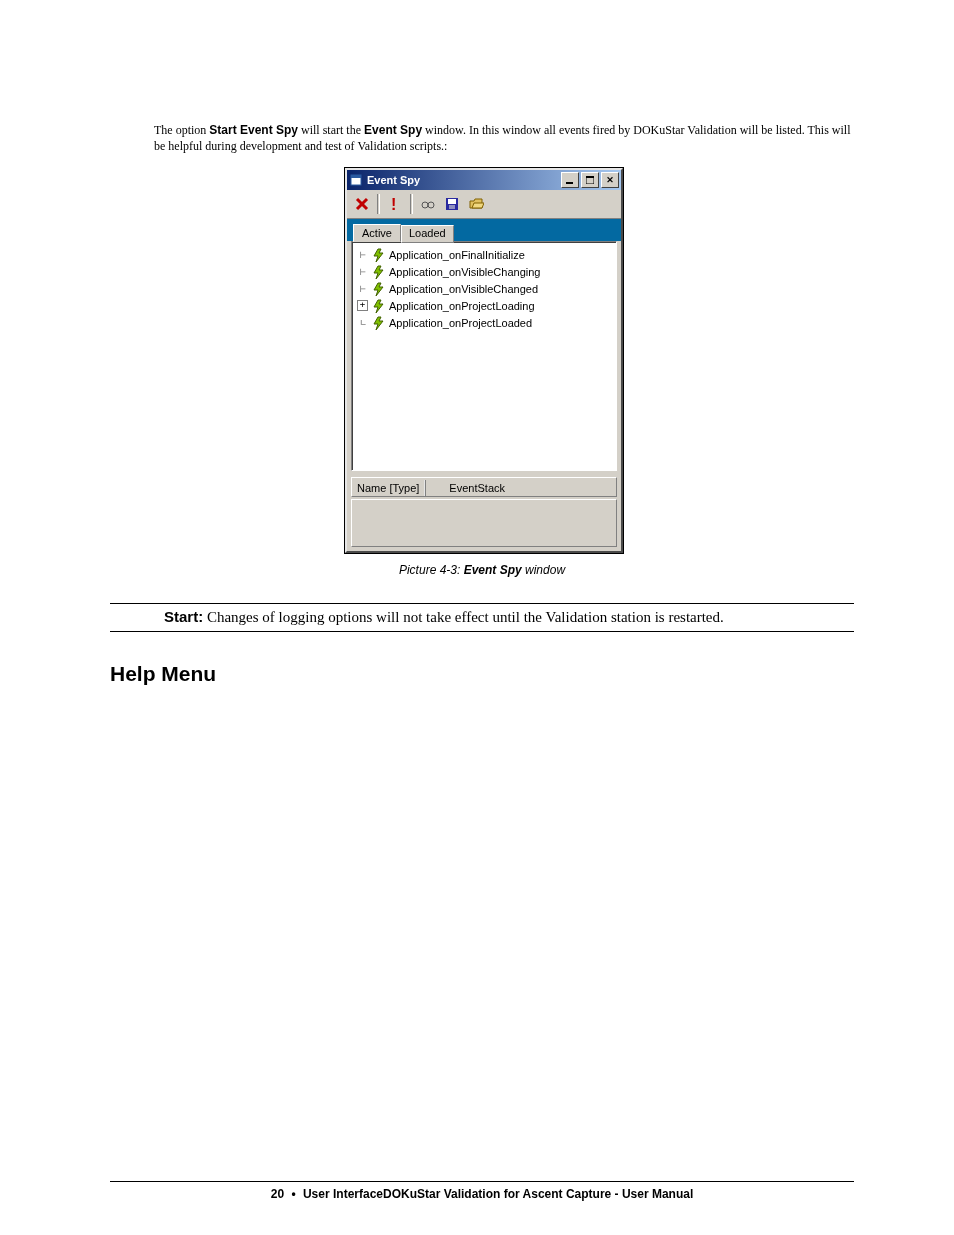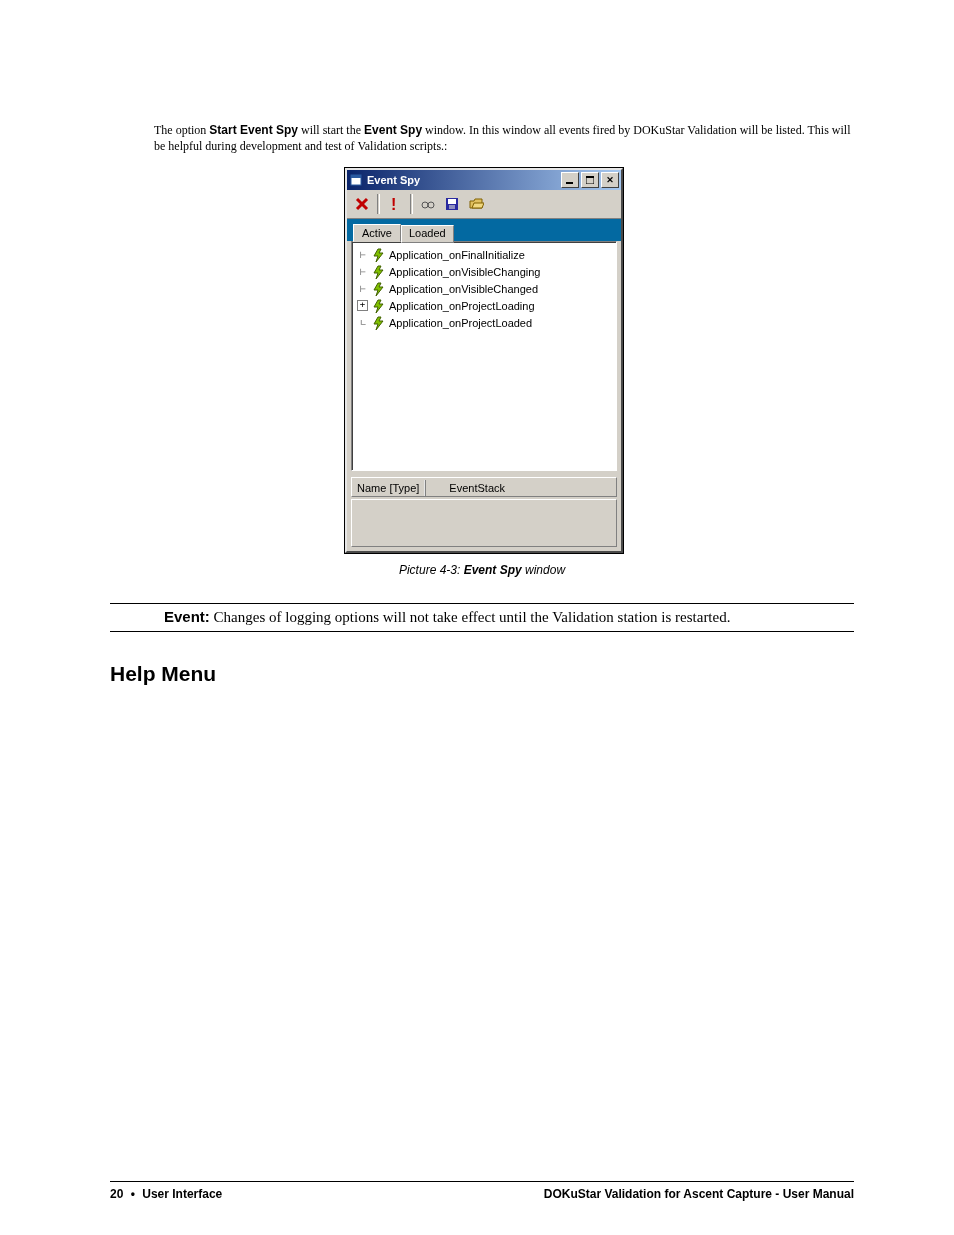--- a/index.html
+++ b/index.html
@@ -178,21 +178,21 @@
     font-weight: bold;
     font-size: 21px;
     margin: 30px 0 20px 0;
   }
   .footer {
     position: absolute;
     left: 110px; right: 100px; bottom: 34px;
     border-top: 1px solid #000;
     padding-top: 5px;
     display: flex;
-    justify-content: space-between;
+    justify-content: center;
     font-family: Arial, Helvetica, sans-serif;
     font-size: 12px;
     font-weight: bold;
   }
   .footer .dot { padding: 0 4px; }
 </style>
 </head>
 <body>
 
 <div class="page">
@@ -306,21 +306,21 @@
       </div>
       <div class="blank-area"></div>
     </div>
     <div class="caption">
       <span>Picture 4-3: </span><span class="fb">Event Spy</span><span> window</span>
     </div>
   </div>
 
   <hr class="rule">
   <div class="note-line">
-    <span class="nb">Event:</span><span> Changes of logging options will not take effect until the Validation station is restarted.</span>
+    <span class="nb">Start:</span><span> Changes of logging options will not take effect until the Validation station is restarted.</span>
   </div>
   <hr class="rule2">
 
 
   <div class="h2">Help Menu</div>
 
   <div class="footer">
     <div>
       <span>20</span>
       <span class="dot">•</span>

